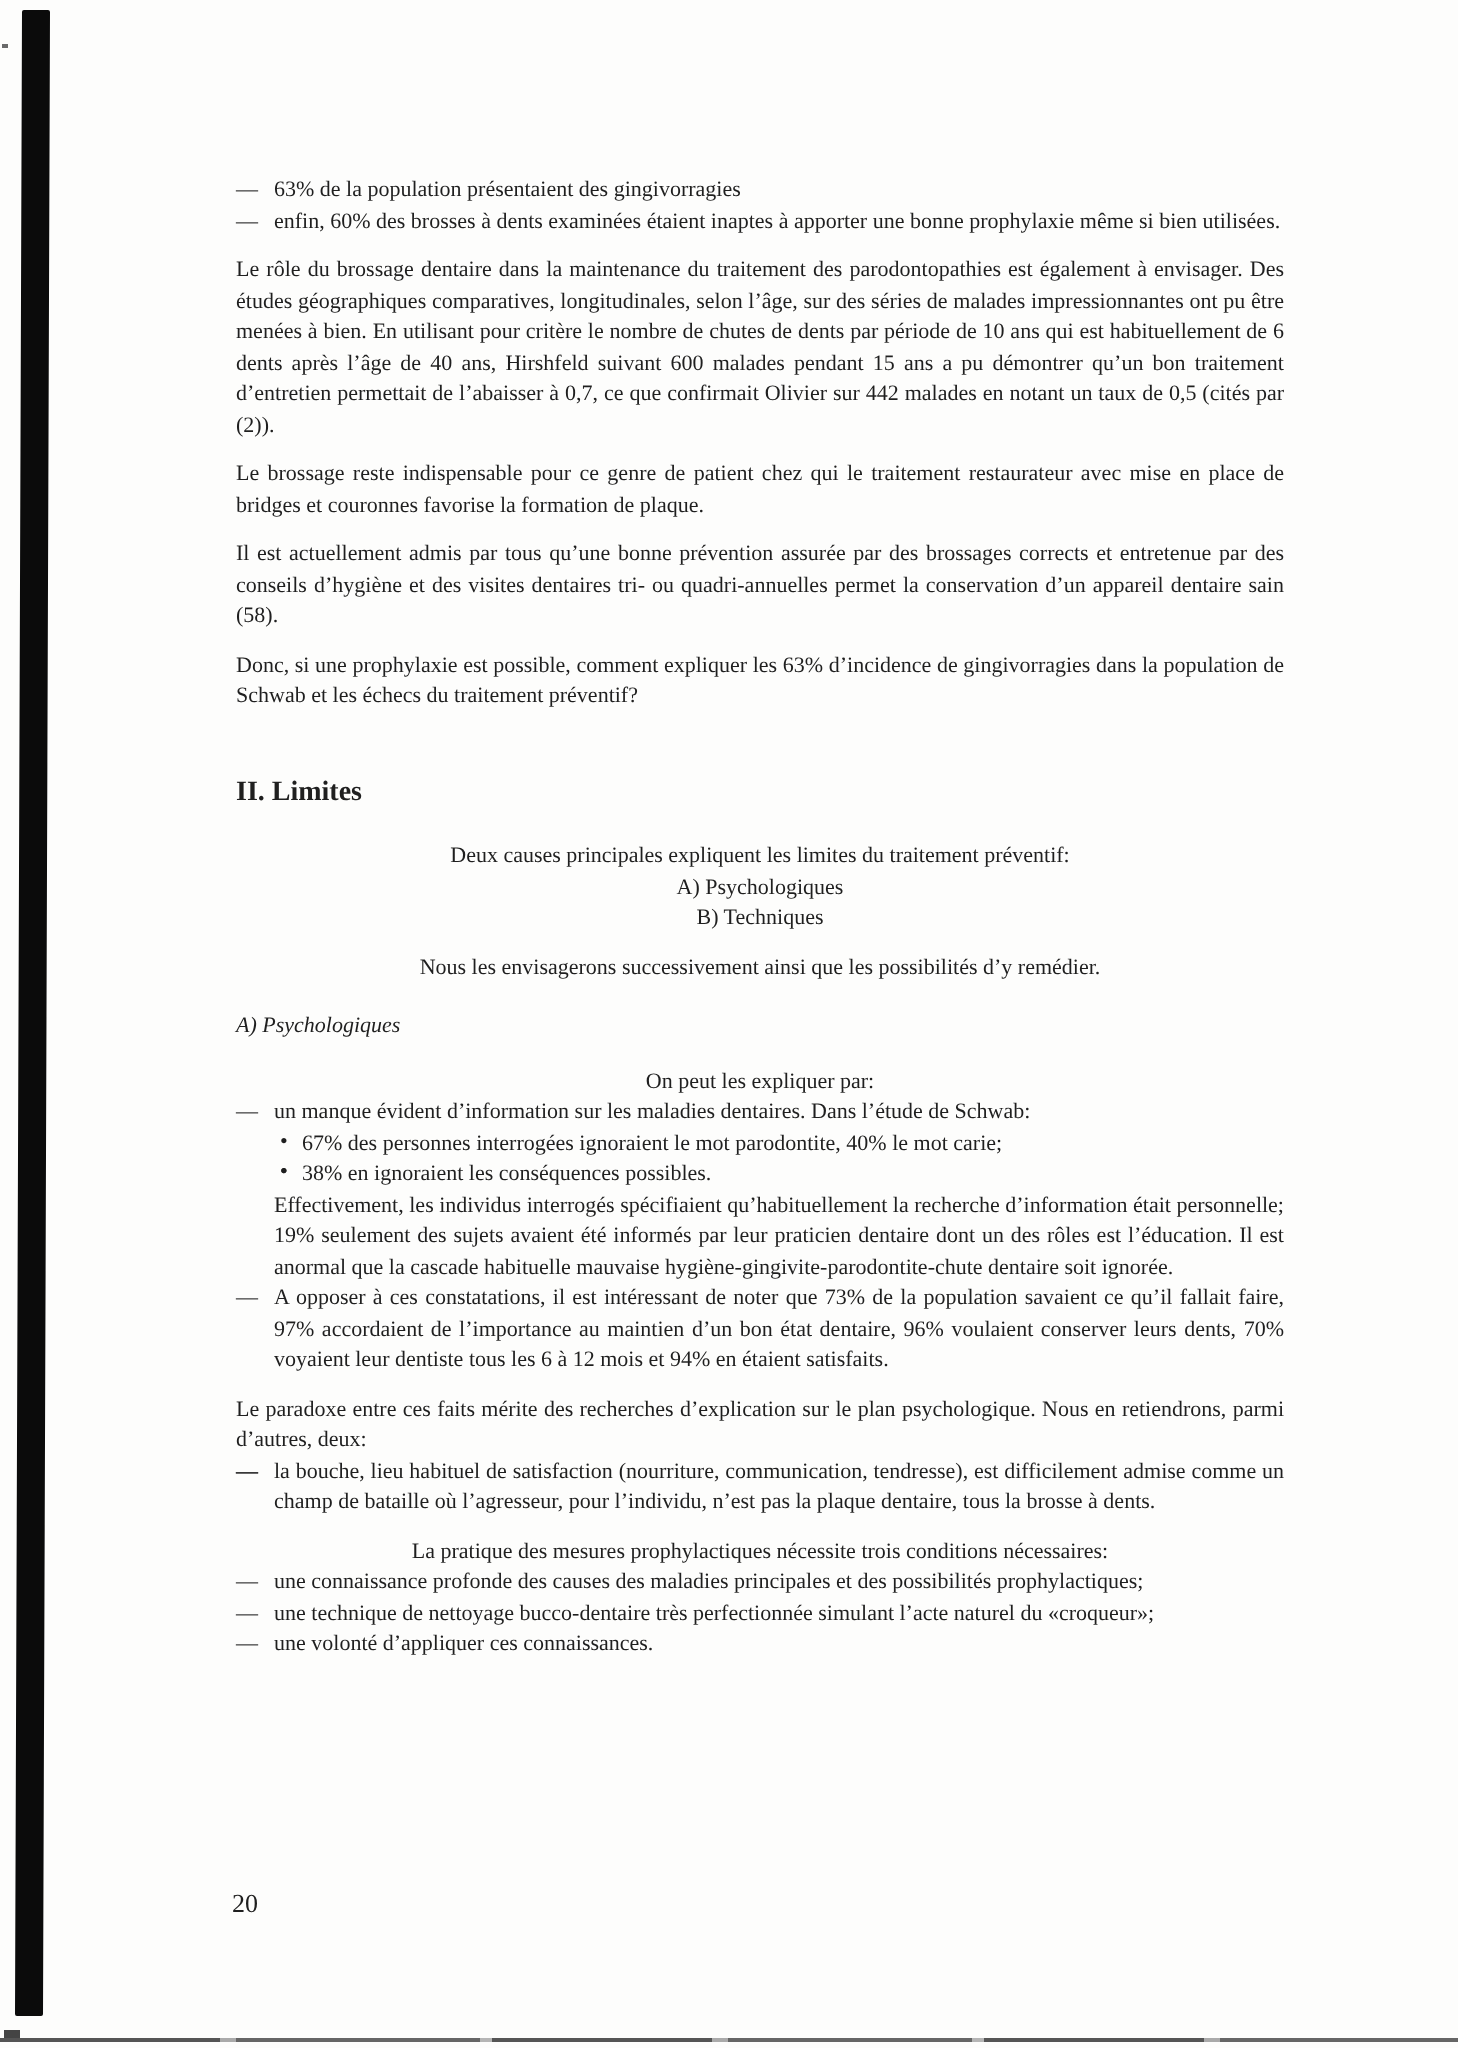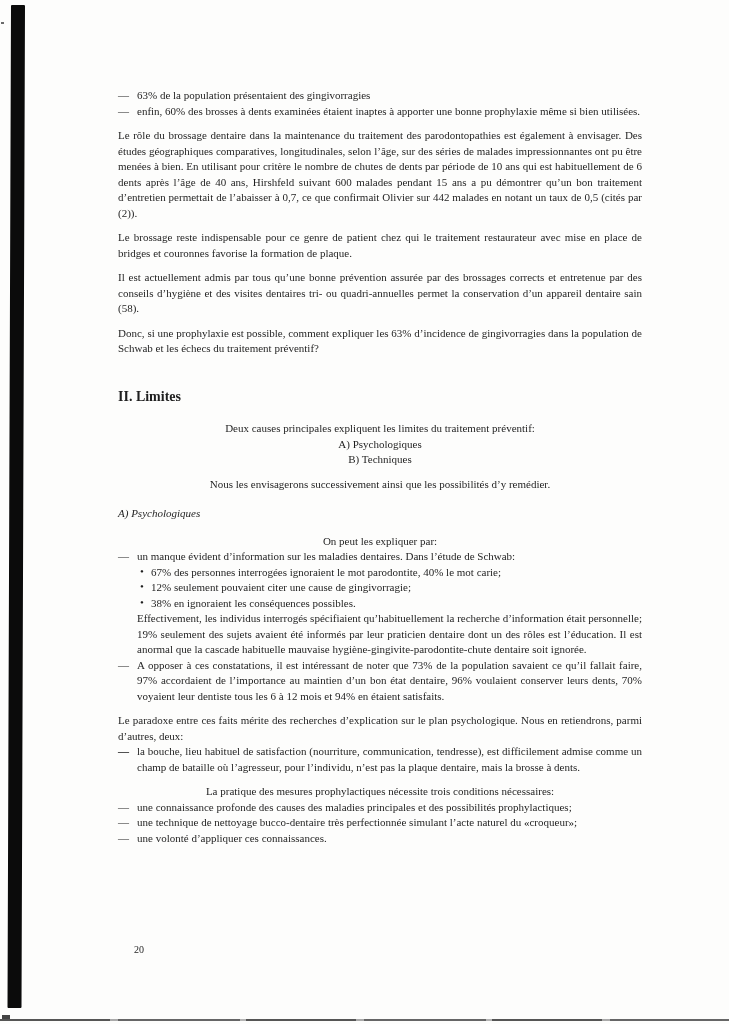--- a/index.html
+++ b/index.html
@@ -62,22 +62,22 @@
     font-size: 14px;
     text-align: left;
   }
   .subheading {
     margin: 14px 0 12px 0;
     font-style: italic;
     text-align: left;
   }
   .page-number {
     position: absolute;
-    left: 134px; top: 944px;
-    font-size: 10px;
+    left: 116px; top: 944px;
+    font-size: 13px;
   }
 </style>
 </head>
 <body>
 
 <div class="page">
   <div class="scan-bar"></div>
   <div class="edge-specks"></div>
 
   <div class="content">
@@ -117,21 +117,20 @@
         <span class="mk">—</span>
         <span>un manque évident d’information sur les maladies dentaires. Dans l’étude de Schwab:</span>
       </div>
 
       <div class="bullet-item">
         <span class="mk">•</span>
         <span>67% des personnes interrogées ignoraient le mot parodontite, 40% le mot carie;</span>
       </div>
       <div class="bullet-item">
         <span class="mk">•</span>
-        <span>12% seulement pouvaient citer une cause de gingivorragie;</span>
       </div>
       <div class="bullet-item">
         <span class="mk">•</span>
         <span>38% en ignoraient les conséquences possibles.</span>
       </div>
 
       <div class="cont">Effectivement, les individus interrogés spécifiaient qu’habituellement la recherche d’information était personnelle; 19% seulement des sujets avaient été informés par leur praticien dentaire dont un des rôles est l’éducation. Il est anormal que la cascade habituelle mauvaise hygiène-gingivite-parodontite-chute dentaire soit ignorée.</div>
 
       <div class="hang-item">
         <span class="mk">—</span>
@@ -139,21 +138,21 @@
       </div>
     </div>
 
     <div class="block">
       <div>Le paradoxe entre ces faits mérite des recherches d’explication sur le plan psychologique. Nous en retiendrons, parmi d’autres, deux:</div>
       <div class="hang-item">
         <span class="mk">—</span>
       </div>
       <div class="hang-item">
         <span class="mk">—</span>
-        <span>la bouche, lieu habituel de satisfaction (nourriture, communication, tendresse), est difficilement admise comme un champ de bataille où l’agresseur, pour l’individu, n’est pas la plaque dentaire, mais la brosse à dents.</span>
+        <span>la bouche, lieu habituel de satisfaction (nourriture, communication, tendresse), est difficilement admise comme un champ de bataille où l’agresseur, pour l’individu, n’est pas la plaque dentaire, tous la brosse à dents.</span>
       </div>
     </div>
 
     <div class="block">
       <div class="line">La pratique des mesures prophylactiques nécessite trois conditions nécessaires:</div>
       <div class="hang-item">
         <span class="mk">—</span>
         <span>une connaissance profonde des causes des maladies principales et des possibilités prophylactiques;</span>
       </div>
       <div class="hang-item">

